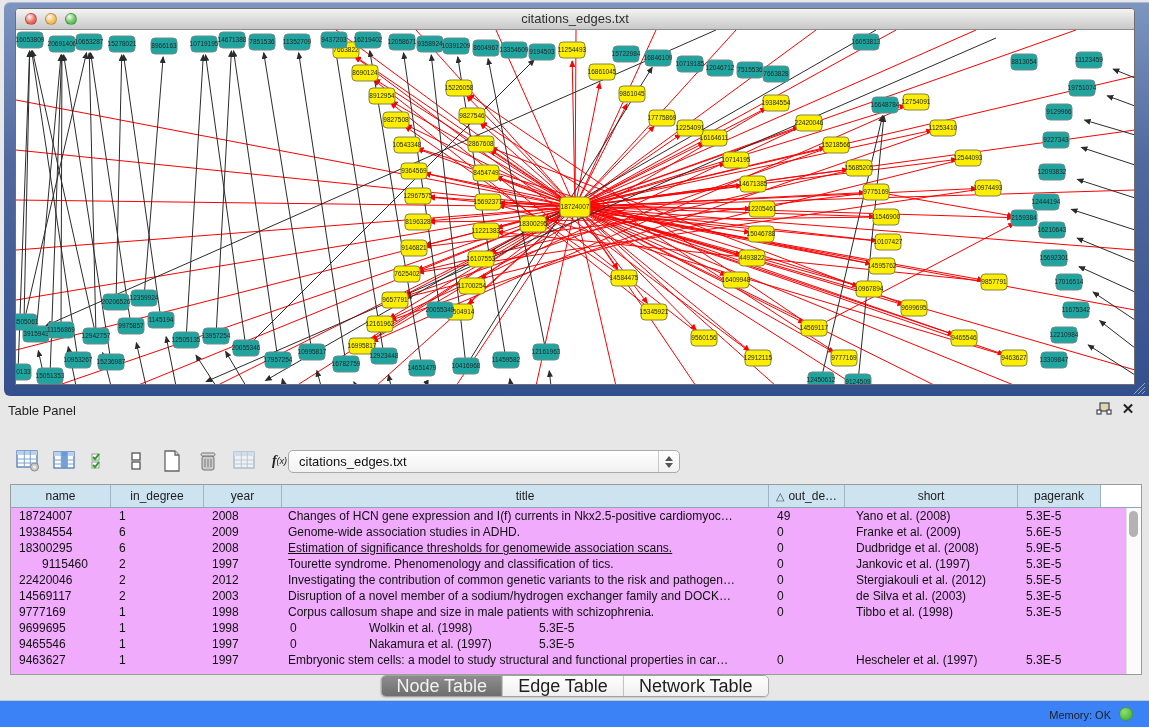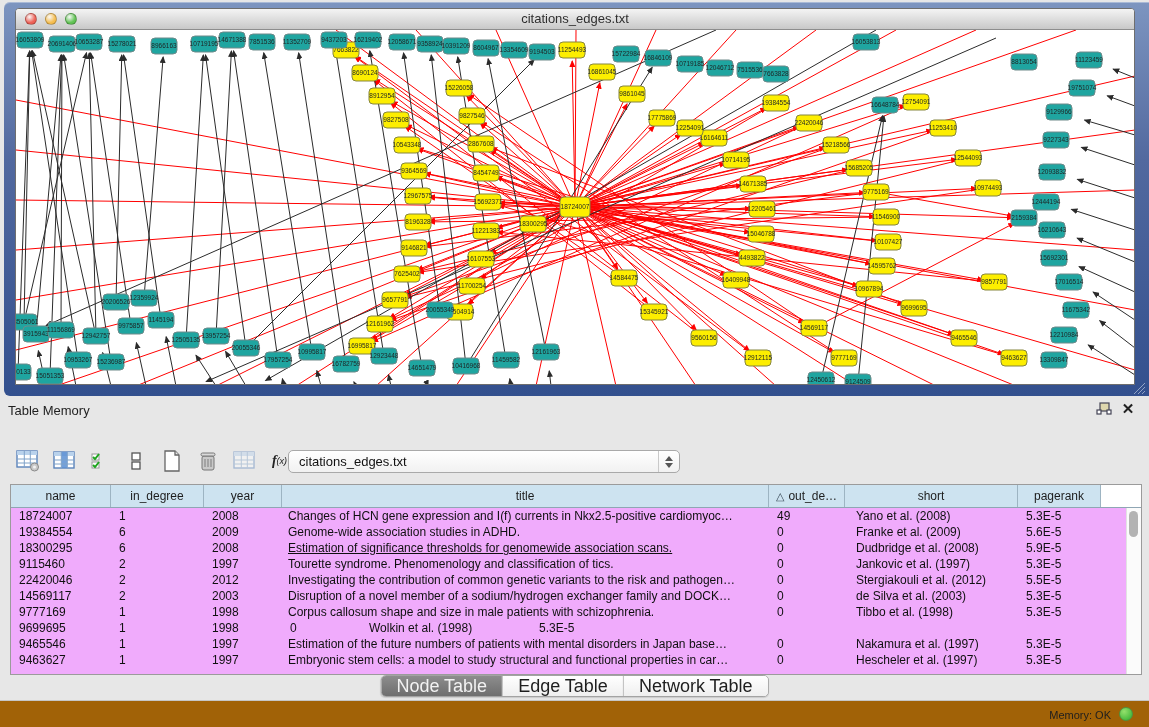--- a/index.html
+++ b/index.html
@@ -53,21 +53,21 @@
   .vscroll{position:absolute;right:0;top:23px;bottom:0;width:14px;background:#fbfbfb;border-left:1px solid #e2e2e2}
   .vthumb{position:absolute;left:2px;top:3px;width:9px;height:26px;background:#b3b3b3;border-radius:5px}
 
   .tabs{position:absolute;top:277px;left:50%;transform:translateX(-50%);display:flex;
     border:1px solid #a3a3a3;border-radius:5px;overflow:hidden;background:#fff;box-shadow:0 1px 1px rgba(0,0,0,.12)}
   .tab{padding:0 15px;height:20px;line-height:20px;font-size:18px;color:#1e1e1e;
     background:linear-gradient(#ffffff,#efefef);border:none;border-left:1px solid #bdbdbd}
   .tab:first-child{border-left:none}
   .tab.active{background:linear-gradient(#8d8d8d,#6e6e6e);color:#f2f2f2}
 
-  .statusbar{position:absolute;left:0;top:302px;width:1149px;height:27px;background:#a16207;border-top:1px solid #c6c6c6;box-sizing:border-box}
+  .statusbar{position:absolute;left:0;top:302px;width:1149px;height:27px;background:#3b82f6;border-top:1px solid #c6c6c6;box-sizing:border-box}
   .mem-label{position:absolute;right:38px;top:8px;font-size:11px;color:#1e1e1e}
   .mem-dot{position:absolute;right:16px;top:6px;width:14px;height:14px;border-radius:50%;
     background:radial-gradient(circle at 35% 30%,#94e06c,#2fae2f);border:1px solid #4f9340;box-sizing:border-box;padding:0}
 </style>
 </head>
 <body>
 
 <div class="net-frame">
   <div class="mac-window">
     <div class="titlebar">
@@ -764,21 +764,21 @@
           </g>
         </svg>
     </div>
   </div>
   <svg class="frame-grip" width="14" height="12" viewBox="0 0 14 12">
     <path d="M13,1 L2,12 M13,5 L6,12 M13,9 L10,12" stroke="#dfe6f2" stroke-width="1" fill="none"></path>
   </svg>
 </div>
 
 <div class="table-panel">
-  <div class="tp-title">Table Memory</div>
+  <div class="tp-title">Table Panel</div>
   <button class="tp-float">
     <svg width="16" height="14" viewBox="0 0 16 14">
       <rect x="4" y="1" width="9" height="8" fill="#ded7ae" stroke="#445" stroke-width="1.2"></rect>
       <rect x="1" y="8" width="4" height="4" fill="#fff" stroke="#445" stroke-width="1.2"></rect>
       <rect x="11" y="8" width="4" height="4" fill="#fff" stroke="#445" stroke-width="1.2"></rect>
     </svg>
   </button>
   <button class="tp-close">✕</button>
 
   <div class="tp-toolbar" id="tp-toolbar">
@@ -897,21 +897,21 @@
         <div class="tr">
           <div class="td" style="width: 100px;">18300295</div>
           <div class="td" style="width: 93px;">6</div>
           <div class="td" style="width: 78px;">2008</div>
           <div class="td" style="width: 487px; padding-left: 6px; text-decoration: underline;">Estimation of significance thresholds for genomewide association scans.</div>
           <div class="td" style="width: 76px;">0</div>
           <div class="td" style="width: 173px; padding-left: 11px;">Dudbridge et al. (2008)</div>
           <div class="td" style="width: 83px;">5.9E-5</div>
         </div>
         <div class="tr">
-          <div class="td" style="width: 100px;">9115460</div>
+          <div class="td" style="width: 100px; text-align: center;">9115460</div>
           <div class="td" style="width: 93px;">2</div>
           <div class="td" style="width: 78px;">1997</div>
           <div class="td" style="width: 487px; padding-left: 6px;">Tourette syndrome. Phenomenology and classification of tics.</div>
           <div class="td" style="width: 76px;">0</div>
           <div class="td" style="width: 173px; padding-left: 11px;">Jankovic et al. (1997)</div>
           <div class="td" style="width: 83px;">5.3E-5</div>
         </div>
         <div class="tr">
           <div class="td" style="width: 100px;">22420046</div>
           <div class="td" style="width: 93px;">2</div>
@@ -944,21 +944,20 @@
           <div class="td" style="width: 93px;">1</div>
           <div class="td" style="width: 78px;">1998</div>
           <div class="td" style="width: 76px;">0</div>
           <div class="td" style="width: 173px; padding-left: 11px;">Wolkin et al. (1998)</div>
           <div class="td" style="width: 83px;">5.3E-5</div>
         </div>
         <div class="tr">
           <div class="td" style="width: 100px;">9465546</div>
           <div class="td" style="width: 93px;">1</div>
           <div class="td" style="width: 78px;">1997</div>
-          <div class="td" style="width: 487px; padding-left: 6px;">Estimation of the future numbers of patients with mental disorders in Japan base…</div>
           <div class="td" style="width: 76px;">0</div>
           <div class="td" style="width: 173px; padding-left: 11px;">Nakamura et al. (1997)</div>
           <div class="td" style="width: 83px;">5.3E-5</div>
         </div>
         <div class="tr">
           <div class="td" style="width: 100px;">9463627</div>
           <div class="td" style="width: 93px;">1</div>
           <div class="td" style="width: 78px;">1997</div>
           <div class="td" style="width: 487px; padding-left: 6px;">Embryonic stem cells: a model to study structural and functional properties in car…</div>
           <div class="td" style="width: 76px;">0</div>

